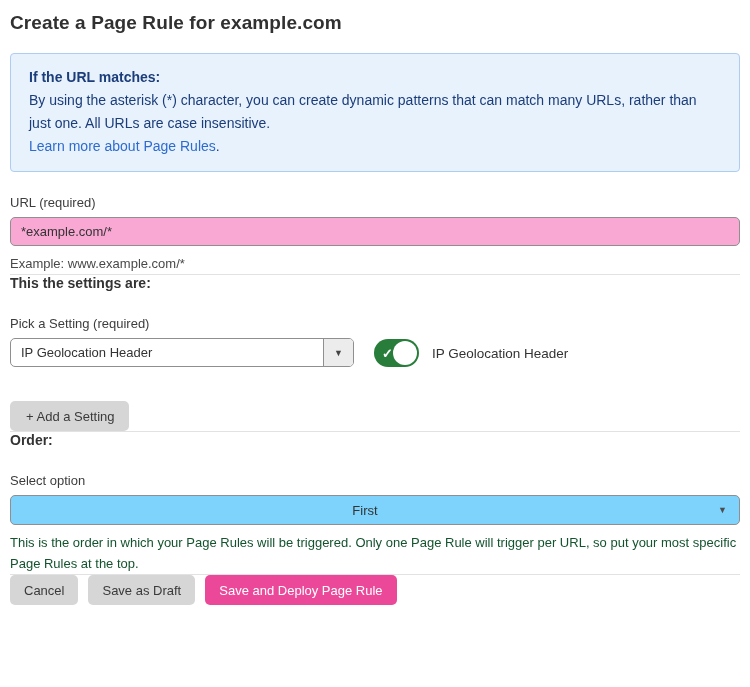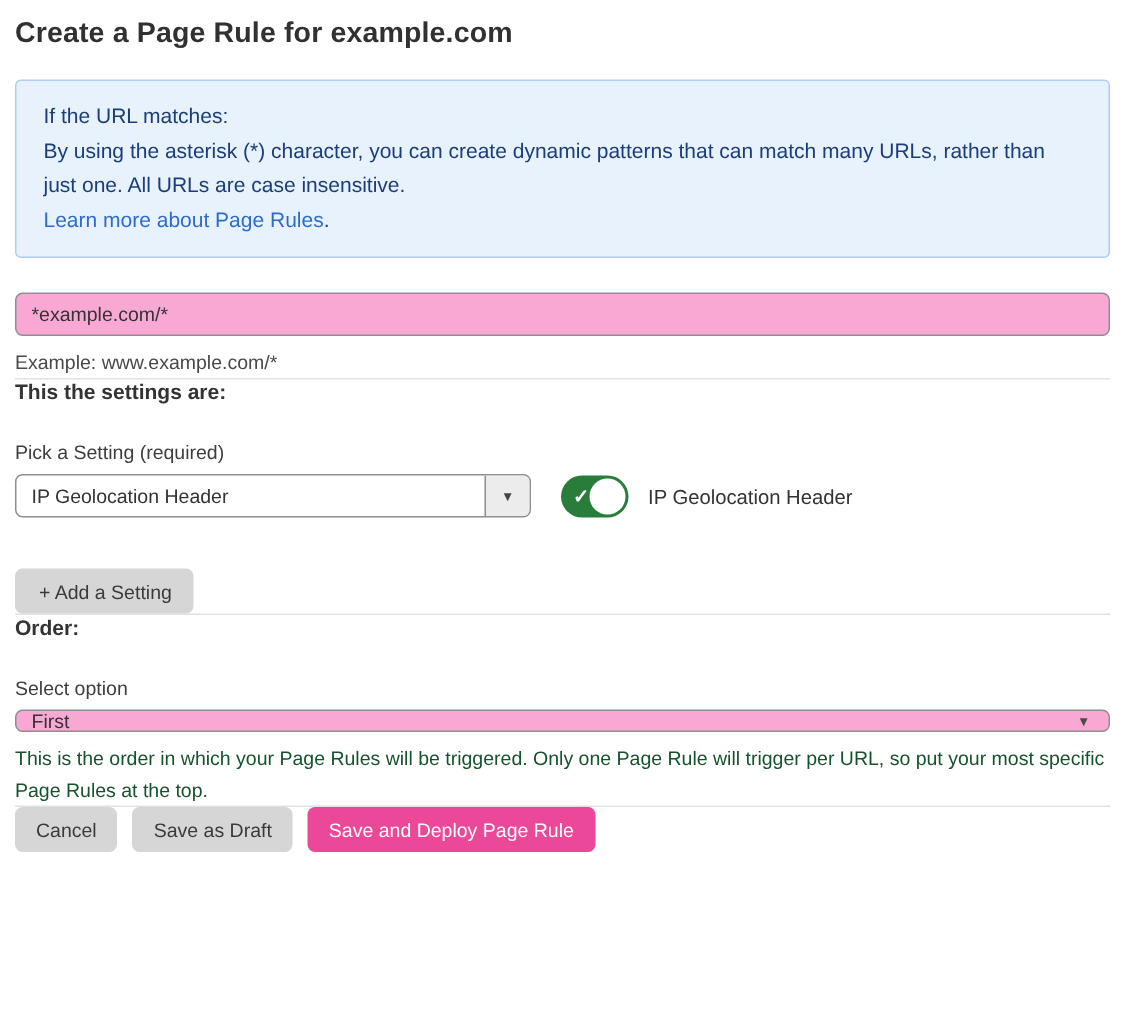--- a/index.html
+++ b/index.html
@@ -21,21 +21,21 @@
     background: #e8f2fd;
     border: 1px solid #aecdf3;
     border-radius: 4px;
     padding: 12px 18px 13px 18px;
     margin-bottom: 23px;
     color: #1b3d7a;
     font-size: 14px;
     line-height: 23px;
   }
   .info-box .info-heading {
-    font-weight: 400;
+    font-weight: 700;
     margin: 0;
   }
   .info-box .info-body { margin: 0; }
   .info-box a {
     color: #2d6bcf;
     cursor: pointer;
   }
   .field-label {
     font-size: 13px;
     color: #3d3d3d;
@@ -163,30 +163,31 @@
     color: #3a3a3a;
   }
   .btn-primary {
     background: #ec4899;
     color: #ffffff;
   }
   .add-setting-btn { margin-top: 34px; padding-left: 16px; }
   .select-box {
     position: relative;
     width: 100%;
-    height: 15px;
+    height: 30px;
     border: 1px solid #8f8f8f;
     border-radius: 5px;
-    background: #f9a8d4;
+    background: #7dd3fc;
     display: flex;
     align-items: center;
     padding: 0 30px 0 10px;
     font-size: 13px;
     color: #333333;
     cursor: pointer;
+    justify-content: center;
   }
   .select-arrow {
     position: absolute;
     right: 12px;
     top: 50%;
     transform: translateY(-50%);
     font-size: 9px;
     color: #4d4d4d;
   }
   .order-helper {
@@ -210,20 +211,21 @@
 
 <div class="info-box">
   <p class="info-heading">If the URL matches:</p>
   <p class="info-body">By using the asterisk (*) character, you can create dynamic patterns that can match many URLs, rather than just one. All URLs are case insensitive.</p>
   <p class="info-body">
     <a>Learn more about Page Rules</a><span>.</span>
   </p>
 </div>
 
 <div>
+  <div class="field-label">URL (required)</div>
   <input class="text-input" type="text" value="*example.com/*" style="">
   <div class="helper-text">Example: www.example.com/*</div>
 </div>
 
 <hr class="divider hr-1">
 
 <h2 class="section-heading">This the settings are:</h2>
 
 <div class="field-label">Pick a Setting (required)</div>
 

